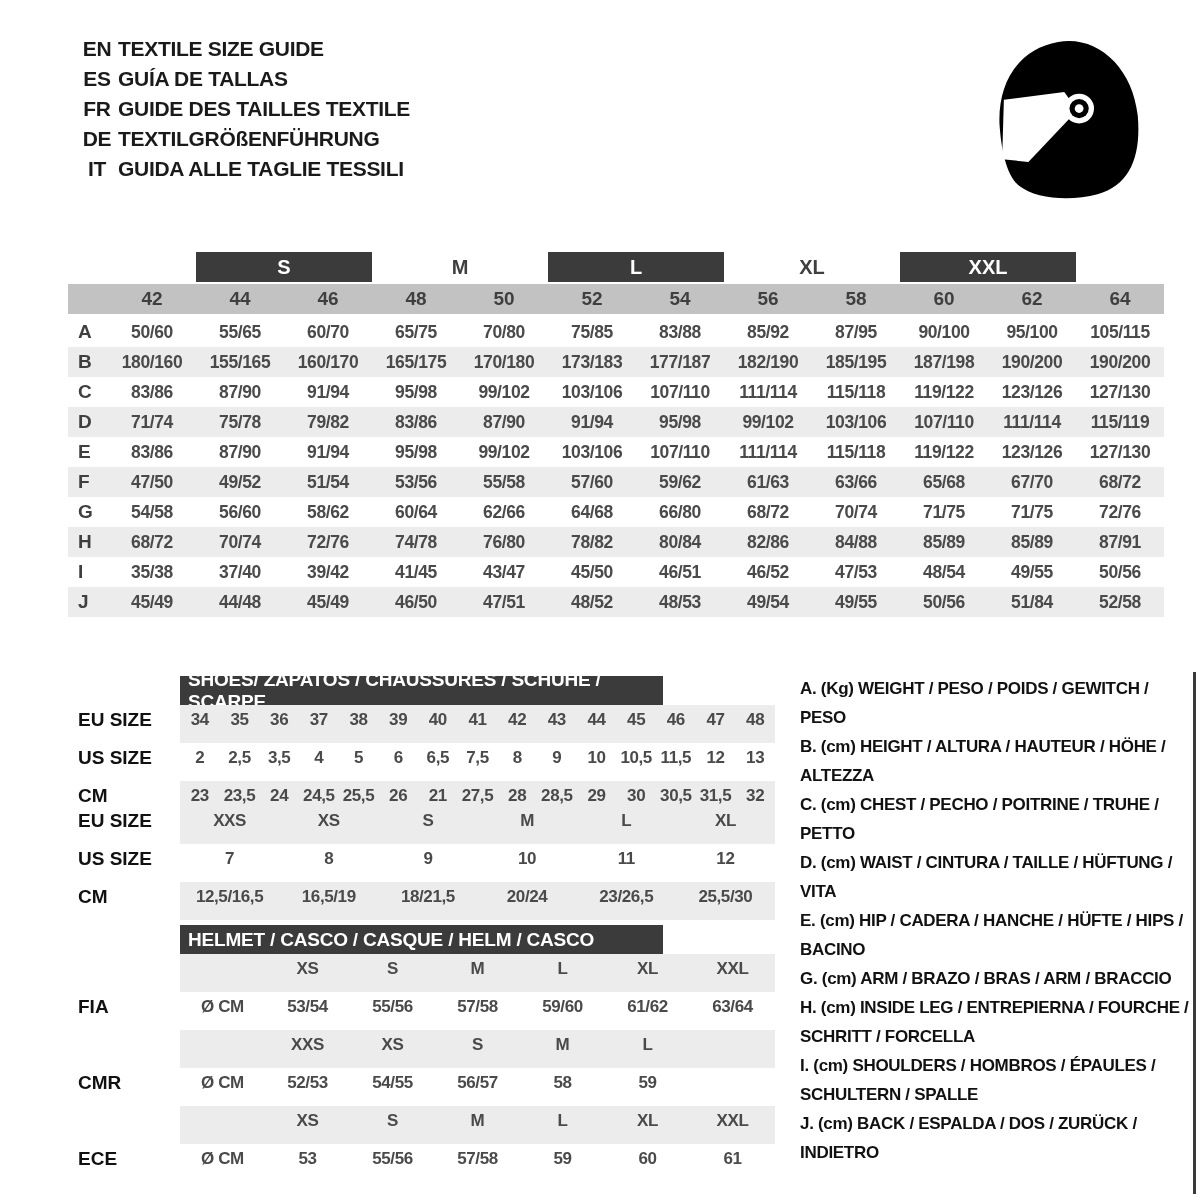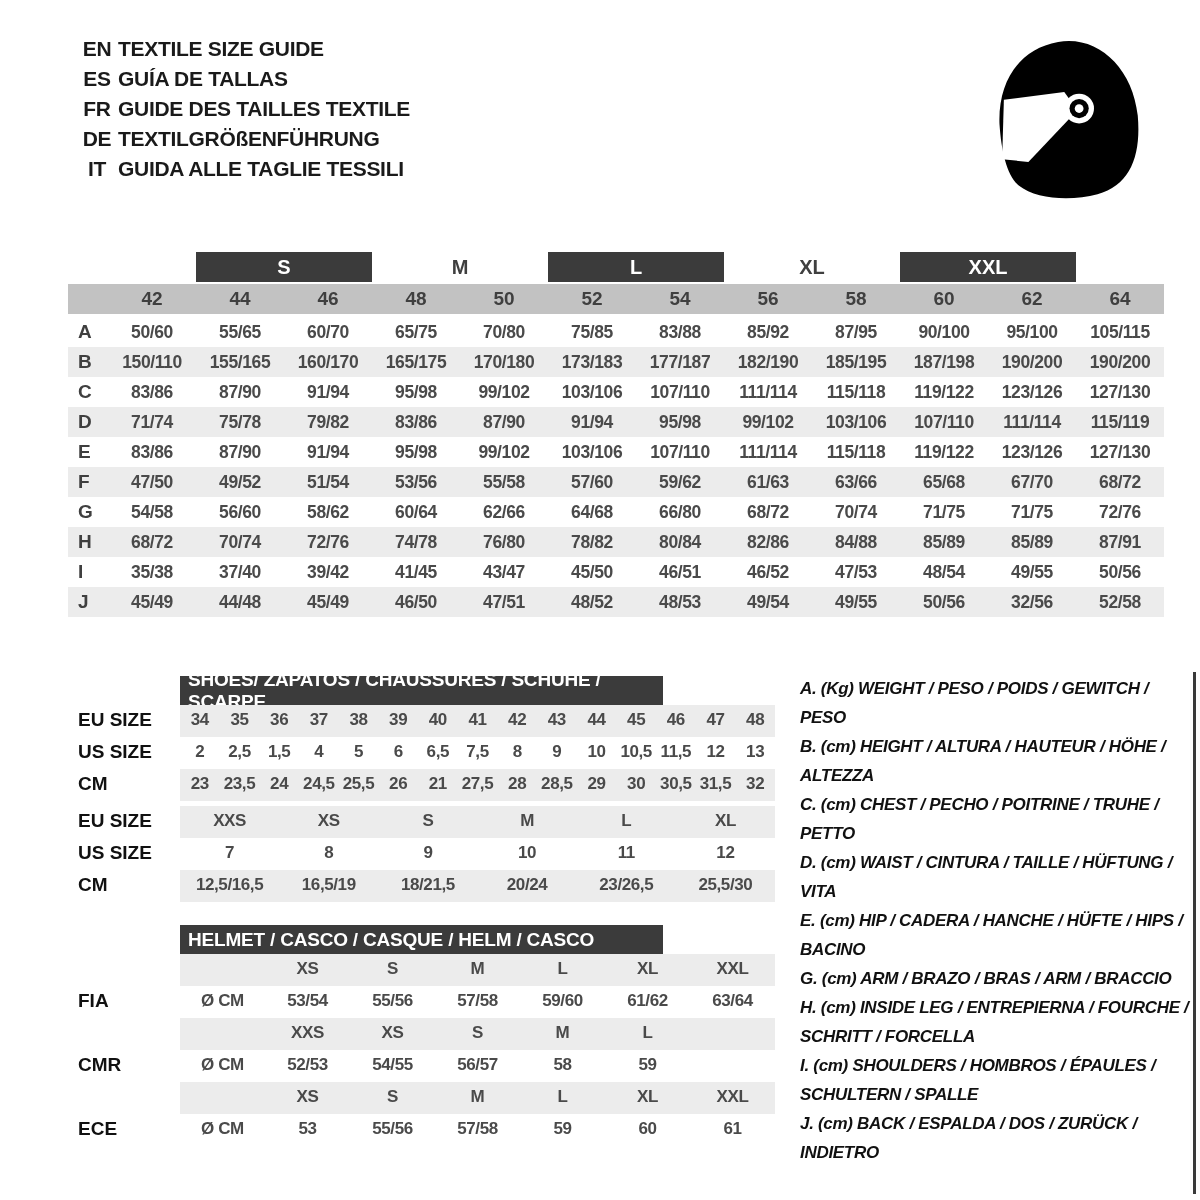--- a/index.html
+++ b/index.html
@@ -30,30 +30,30 @@
   .label-cell{font-weight:bold;font-size:19px;color:#3f3f3f;padding-left:10px;line-height:30px;}
   .val-cell{text-align:center;font-weight:bold;font-size:17.5px;color:#4a4a4a;line-height:30px;letter-spacing:-0.4px;}
   
   .subtable{position:absolute;left:68px;width:707px;}
   #shoes-table{top:676px;}
   #gloves-table{top:806px;}
   #helmet-table{top:925px;}
   .sub-header{margin-left:112px;width:483px;height:29px;background:#3b3b3b;color:#fff;
     font-weight:bold;font-size:19px;display:flex;align-items:center;padding-left:8px;
     box-sizing:border-box;letter-spacing:-0.2px;}
-  .sub-row{display:grid;height:32px;}
+  .sub-row{display:grid;height:38px;}
   .shoes-grid{grid-template-columns:112px repeat(15,1fr);}
   .gloves-grid{grid-template-columns:112px repeat(6,1fr);}
   .helmet-grid{grid-template-columns:112px repeat(7,1fr);}
   .row-label{font-weight:bold;font-size:19px;color:#111;line-height:30px;padding-left:10px;white-space:nowrap;}
   .cell{text-align:center;font-weight:bold;font-size:17px;color:#4a4a4a;line-height:30px;letter-spacing:-0.4px;white-space:nowrap;}
   .rows-host > div.sub-row:nth-of-type(odd) .cell{background:#ececec;}
   
   #legend{position:absolute;left:800px;top:674px;width:398px;}
-  .legend-line{font-weight:bold;font-size:17px;color:#111;line-height:29px;letter-spacing:-0.3px;font-style:italic;}
+  .legend-line{font-weight:bold;font-size:17px;color:#111;line-height:29px;letter-spacing:-0.3px;}
   
   #edge-line{position:absolute;left:1193px;top:672px;width:3px;height:522px;background:#3a3a3a;}
 </style>
 </head>
 <body>
 
 <div id="lang-block">
 
     <div class="lang-row">
       <span class="lang-code">EN</span>
@@ -162,21 +162,21 @@
           
             <div class="val-cell">105/115</div>
           </span>
       </div>
 
       <div class="size-row">
         <div class="label-cell">B</div>
         <span style="display:contents">
           
         
-            <div class="val-cell">150/110</div>
+            <div class="val-cell">180/160</div>
           
             <div class="val-cell">155/165</div>
           
             <div class="val-cell">160/170</div>
           
             <div class="val-cell">165/175</div>
           
             <div class="val-cell">170/180</div>
           
             <div class="val-cell">173/183</div>
@@ -430,21 +430,21 @@
             <div class="val-cell">48/52</div>
           
             <div class="val-cell">48/53</div>
           
             <div class="val-cell">49/54</div>
           
             <div class="val-cell">49/55</div>
           
             <div class="val-cell">50/56</div>
           
-            <div class="val-cell">32/56</div>
+            <div class="val-cell">51/84</div>
           
             <div class="val-cell">52/58</div>
           </span>
       </div>
     </div>
 </div>
 
 <div id="shoes-table" class="subtable">
   <div class="sub-header">SHOES/ ZAPATOS / CHAUSSURES / SCHUHE / SCARPE</div>
   <div class="rows-host">
@@ -488,21 +488,21 @@
 
       <div class="sub-row shoes-grid">
         <div class="row-label">US SIZE</div>
         <span style="display:contents">
           
         
             <div class="cell">2</div>
           
             <div class="cell">2,5</div>
           
-            <div class="cell">1,5</div>
+            <div class="cell">3,5</div>
           
             <div class="cell">4</div>
           
             <div class="cell">5</div>
           
             <div class="cell">6</div>
           
             <div class="cell">6,5</div>
           
             <div class="cell">7,5</div>

